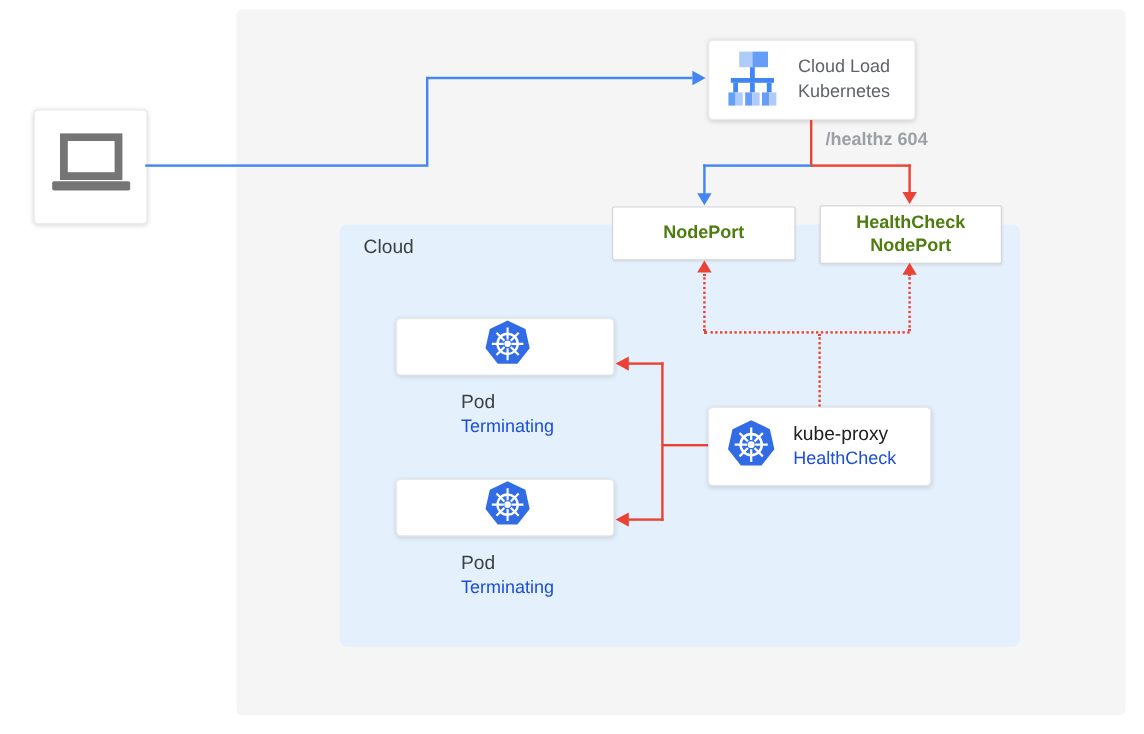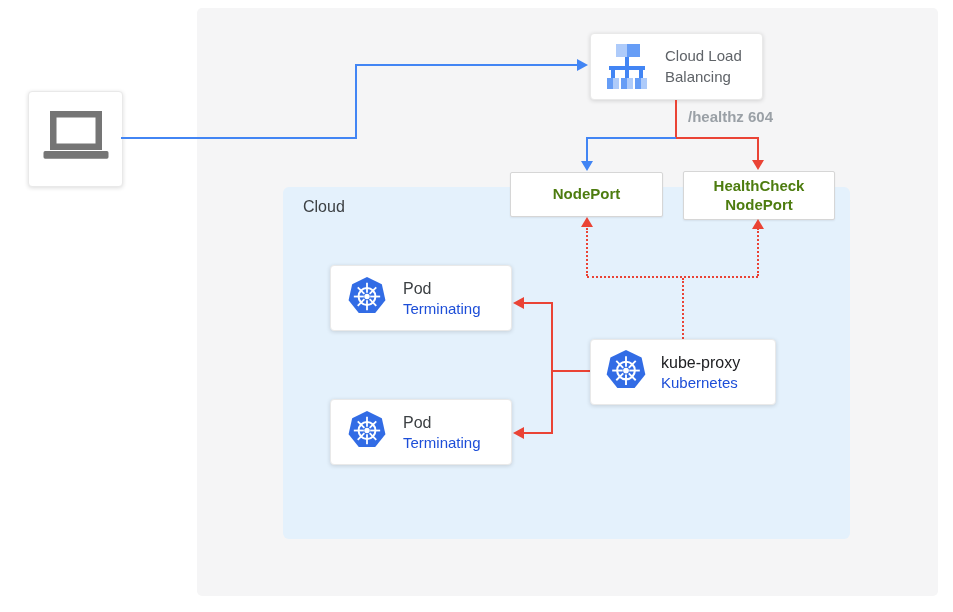--- a/index.html
+++ b/index.html
@@ -24,21 +24,21 @@
 
   .laptop-box{left:28px;top:91px;width:93px;height:94px;display:flex;align-items:center;justify-content:center;}
 
   .clb-box{left:590px;top:33px;width:173px;height:67px;display:flex;align-items:center;gap:12px;padding-left:10px;box-sizing:border-box;}
   .clb-label{width:92px;font-size:15px;color:#5f6368;line-height:1.35;}
 
   .nodeport-box{left:510px;top:172px;width:151px;height:43px;}
   .hc-box{left:683px;top:171px;width:150px;height:47px;}
   .hc-box .wrap{width:110px;margin:15px auto;}
 
-  .podcard{width:182px;height:66px;display:flex;align-items:center;gap:16px;padding-left:16px;box-sizing:border-box;}
+  .podcard{width:182px;height:48px;display:flex;align-items:center;gap:16px;padding-left:4px;box-sizing:border-box;flex-direction:column;}
   .pod1{left:330px;top:265px;}
   .pod2{left:330px;top:399px;}
   .kube-proxy-box{left:590px;top:339px;width:186px;height:66px;display:flex;align-items:center;gap:14px;padding-left:14px;box-sizing:border-box;}
   .node-title{font-size:16px;color:#3c4043;}
   .node-sub{font-size:15px;color:#1d4ed8;margin-top:2px;}
 
   .healthz{left:688px;top:108px;font-size:15px;font-weight:bold;color:#9aa0a6;}
 
   
   .line{position:absolute;}
@@ -109,21 +109,21 @@
         <rect x="24" y="30" width="4" height="8" fill="#4285f4"></rect>
         <rect x="38" y="30" width="4" height="8" fill="#4285f4"></rect>
         <rect x="6" y="38" width="6" height="11" fill="#669df6"></rect>
           <rect x="12" y="38" width="6" height="11" fill="#aecbfa"></rect>
         <rect x="20" y="38" width="6" height="11" fill="#669df6"></rect>
           <rect x="26" y="38" width="6" height="11" fill="#aecbfa"></rect>
         <rect x="34" y="38" width="6" height="11" fill="#669df6"></rect>
           <rect x="40" y="38" width="6" height="11" fill="#aecbfa"></rect>
       </svg>
     </span>
-    <span class="clb-label">Cloud Load Balancing</span>
+    <span class="clb-label">Cloud Load Kubernetes</span>
   </div>
 
   <div class="line red" style="left:675px;top:100px;width:2px;height:39px;"></div>
   <div class="abs healthz">/healthz 604</div>
 
   <div class="line blue" style="left:586px;top:137px;width:90px;height:2px;"></div>
   <div class="line blue" style="left:586px;top:137px;width:2px;height:25px;"></div>
   <div class="ah ah-down-blue" style="left:581px;top:161px;"></div>
 
   <div class="line red" style="left:676px;top:137px;width:83px;height:2px;"></div>
@@ -175,17 +175,17 @@
   </div>
 
   <div class="abs card kube-proxy-box">
     <span>
       <svg width="42" height="42" viewBox="0 0 38 38">
           <use href="#k8s-logo"></use>
         </svg>
     </span>
     <span>
       <div class="node-title" style="color:#202124;">kube-proxy</div>
-      <div class="node-sub">Kubernetes</div>
+      <div class="node-sub">HealthCheck</div>
     </span>
   </div>
 
 </div>
 
 </body></html>

